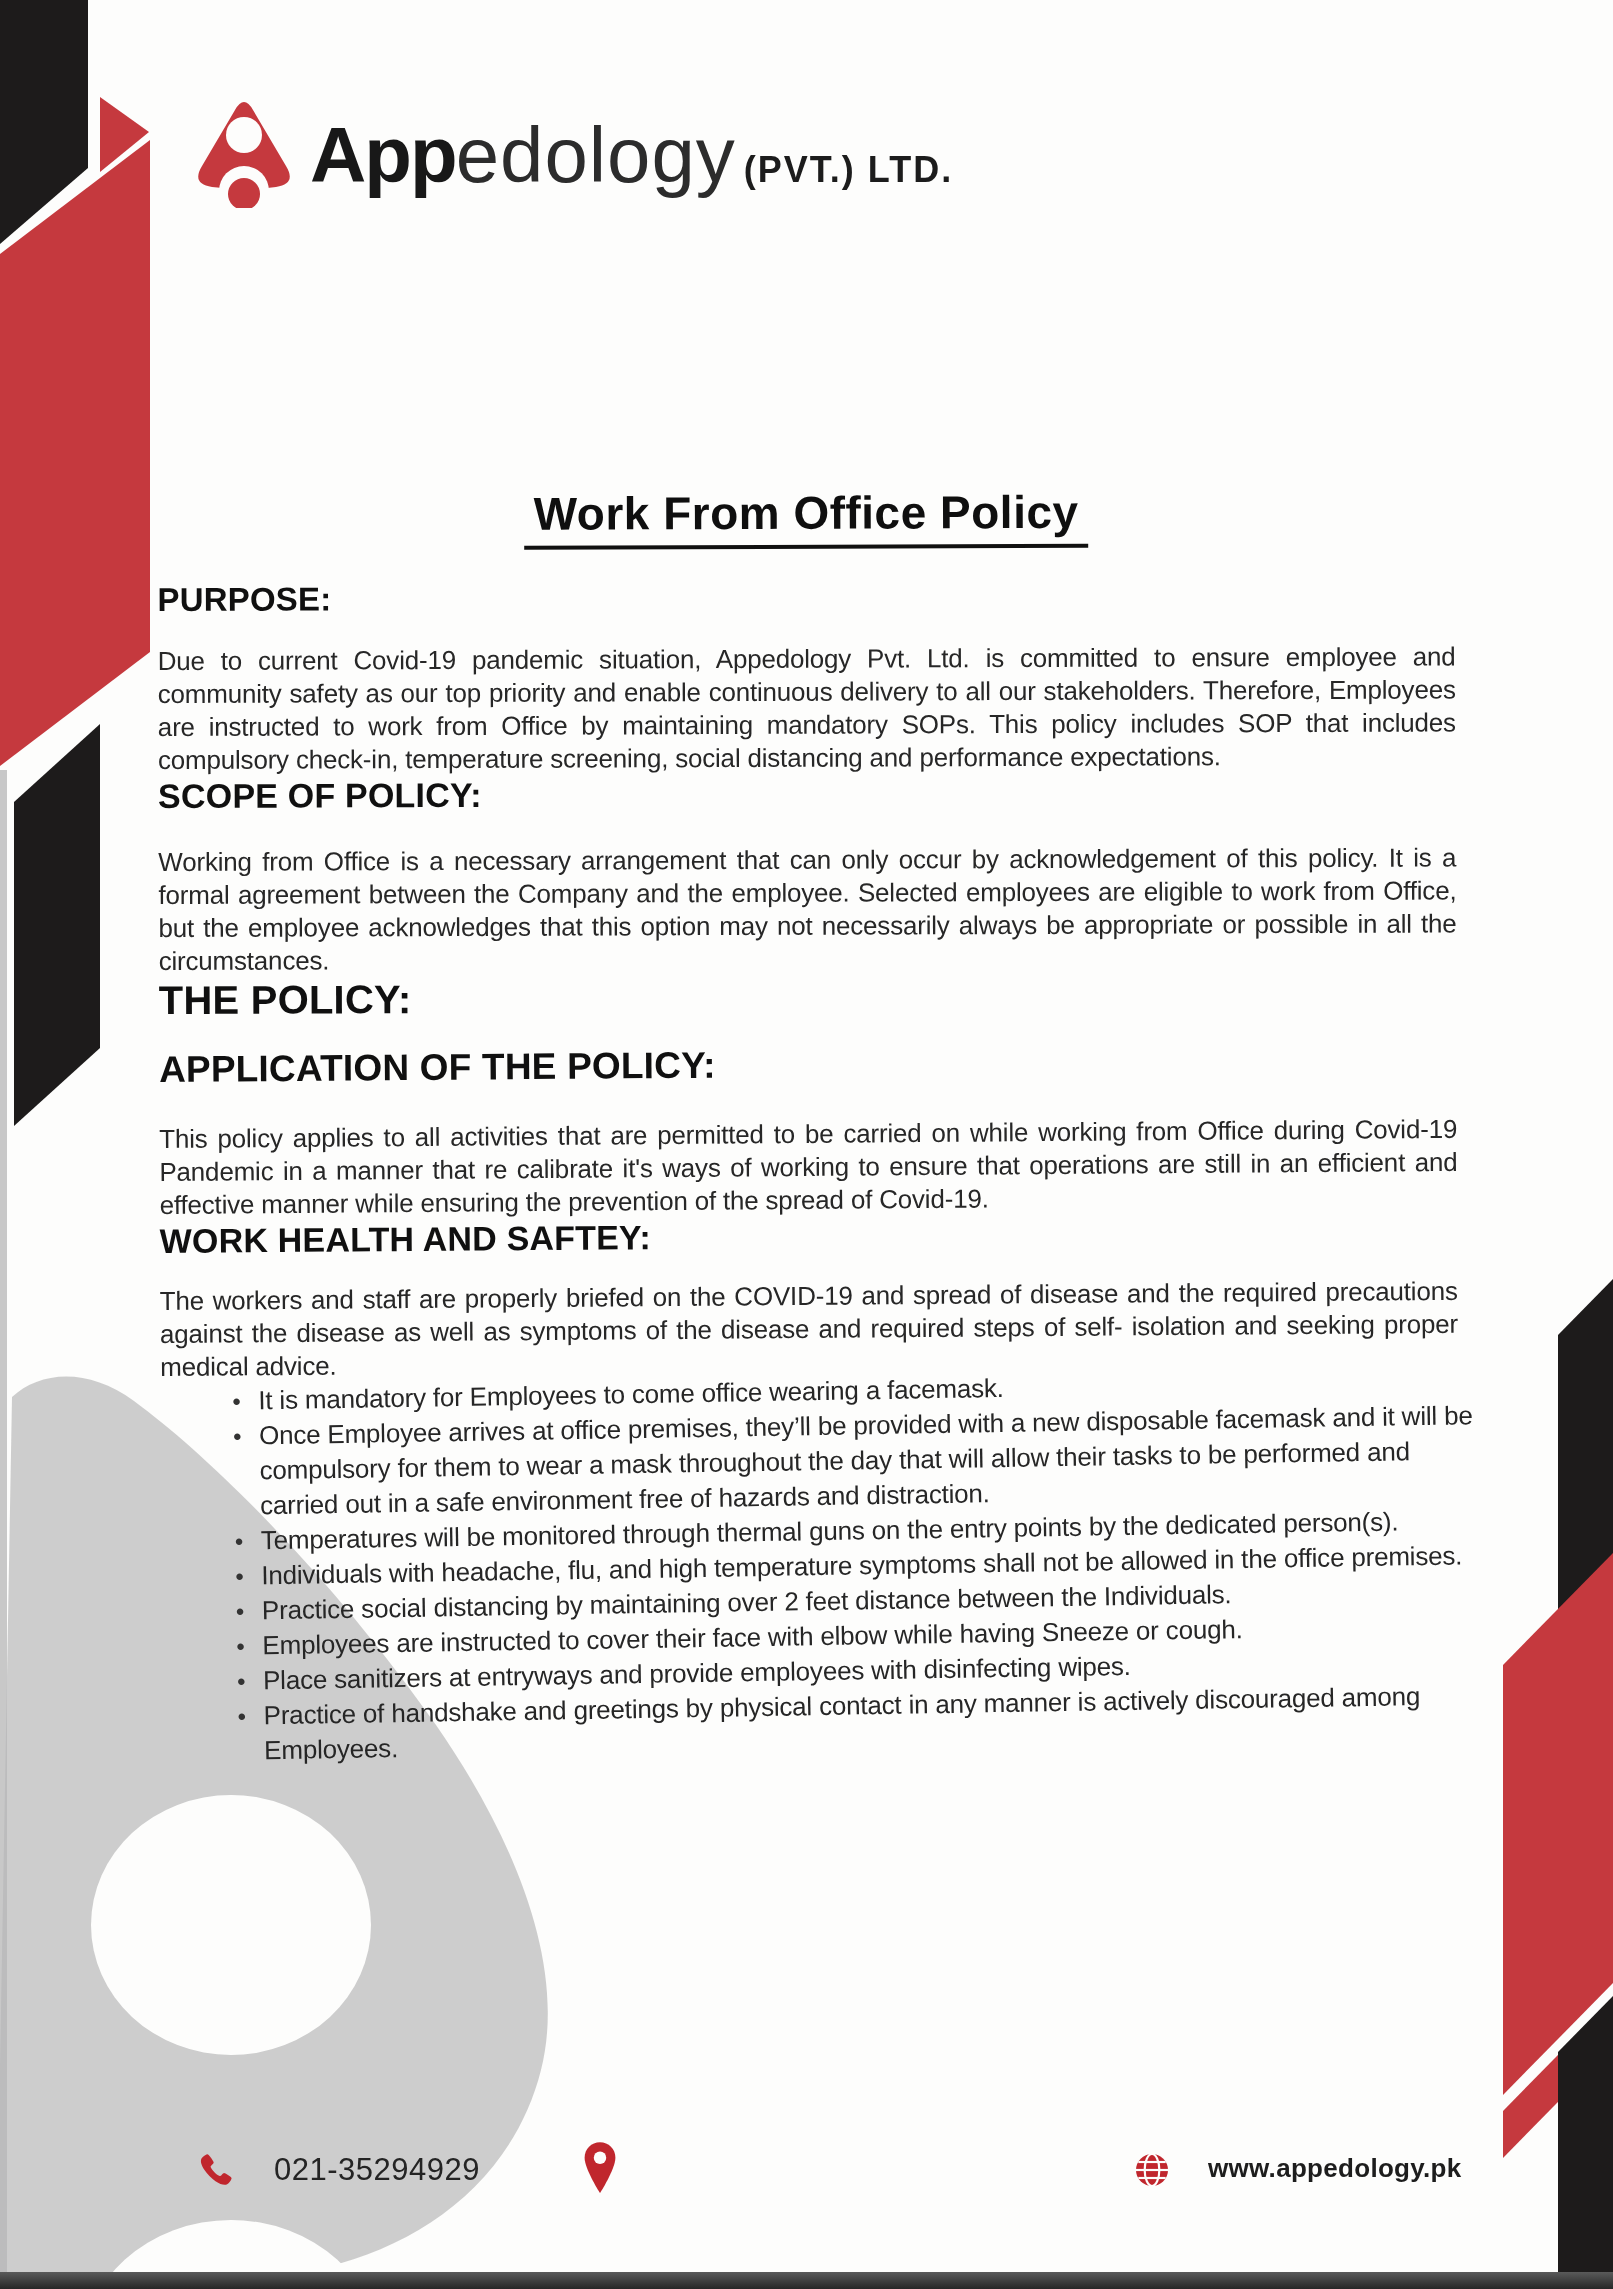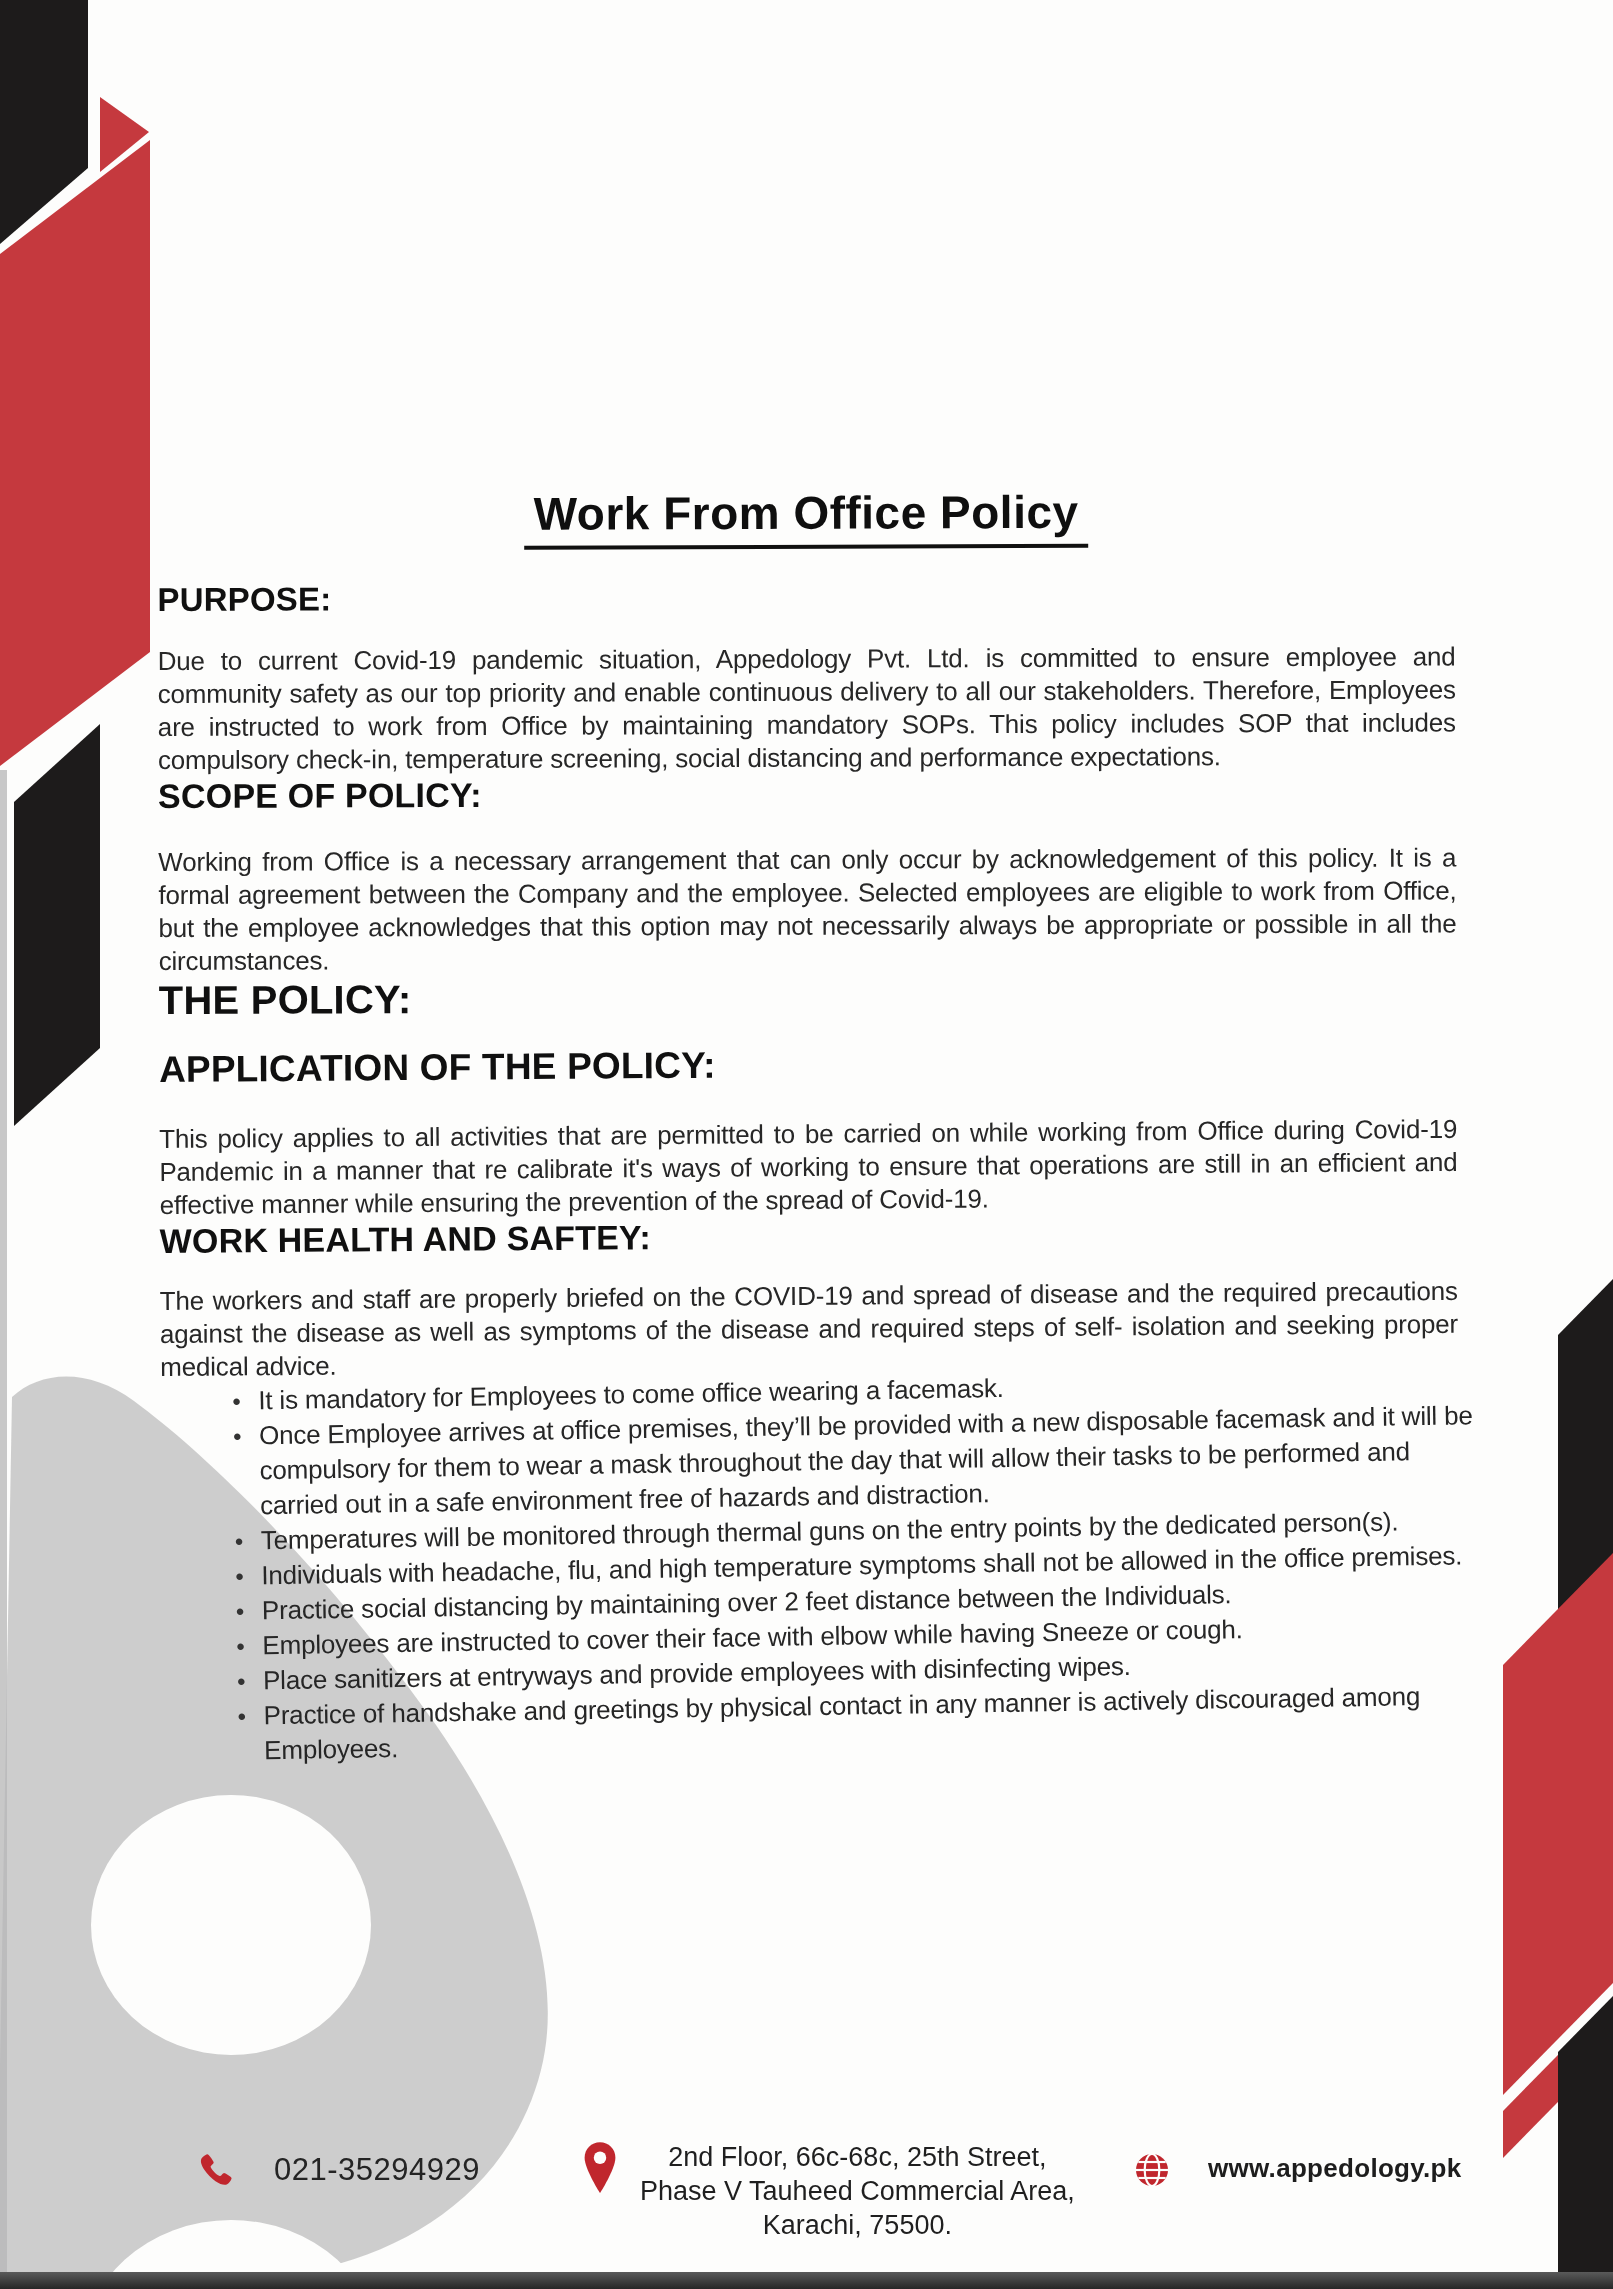--- a/index.html
+++ b/index.html
@@ -84,20 +84,33 @@
 
   <svg class="decor" style="left:1500px;top:1260px;" width="113" height="1029" viewBox="0 0 113 1029">
     <path d="M58 75 L113 19 L113 297 L58 353 Z" fill="#1d1b1b"></path>
     <path d="M3 405 L113 293 L113 786 L3 898 Z" fill="#c5393e"></path>
     <path d="M3 835 L113 723 L113 739 L3 851 Z" fill="#fdfdfc"></path>
     <path d="M58 792 L113 736 L113 1029 L58 1029 Z" fill="#1d1b1b"></path>
   </svg>
 
   <div class="left-edge-strip decor"></div>
 
+  <div class="logo">
+    <svg class="logo-icon" width="112" height="120" viewBox="0 0 112 120">
+      <path d="M47 22 Q56 6 65 22 L98 78 Q109 96 88 99 Q72 101 56 101 Q40 101 24 99 Q3 96 14 78 Z" fill="#c5393e"></path>
+      <circle cx="56" cy="47" r="18" fill="#fdfdfc"></circle>
+      <circle cx="56" cy="103" r="25" fill="#fdfdfc"></circle>
+      <circle cx="56" cy="106" r="16" fill="#c5393e"></circle>
+    </svg>
+    <div class="logo-text">
+      <span class="brand-bold">App</span>
+        <span class="brand-light">edology</span>
+        <span class="brand-suffix">(PVT.) LTD.</span>
+    </div>
+  </div>
 
   <div class="content">
 
     <div class="title-row">
       <span class="doc-title">Work From Office Policy</span>
     </div>
 
     <h2 class="h-purpose">PURPOSE:</h2>
     <p class="body sp-a">Due to current Covid-19 pandemic situation, Appedology Pvt. Ltd. is committed to ensure employee and community safety as our top priority and enable continuous delivery to all our stakeholders. Therefore, Employees are instructed to work from Office by maintaining mandatory SOPs. This policy includes SOP that includes compulsory check-in, temperature screening, social distancing and performance expectations.</p>
 
@@ -129,25 +142,20 @@
       <path fill="#c0262d" d="M6.6 2.5c-1 .3-2.7 1.5-3.3 2.6-.8 1.5-.2 3.9 1.8 6.9 1.6 2.4 4.1 5 6.6 6.7 3 2 5.5 2.6 7 1.8 1.1-.6 2.3-2.3 2.6-3.3.1-.5 0-.7-1.9-2-1.5-1-2.3-1.5-2.6-1.4-.2 0-.8.5-1.3 1-.9.9-1 .9-1.6.7-1.6-.7-4.3-3.4-5-5-.2-.6-.2-.7.7-1.6.5-.5 1-1.1 1-1.3.1-.3-.4-1.1-1.4-2.6C7.9 3.1 7.3 2.4 6.6 2.5z"></path>
     </svg>
     <span class="phone-text">021-35294929</span>
   </div>
 
   <div class="footer-item loc-group">
     <svg class="f-icon" width="44" height="56" viewBox="0 0 24 30">
       <path fill="#c0262d" d="M12 1C7.3 1 3.6 4.7 3.6 9.4c0 6.1 8.4 19.3 8.4 19.3s8.4-13.2 8.4-19.3C20.4 4.7 16.7 1 12 1z"></path>
       <circle cx="12" cy="9.4" r="3.4" fill="#fdfdfc"></circle>
     </svg>
-    <div class="address">
-      <div>2nd Floor, 66c-68c, 25th Street,</div>
-      <div>Phase V Tauheed Commercial Area,</div>
-      <div>Karachi, 75500.</div>
-    </div>
   </div>
 
   <div class="footer-item web-group">
     <svg class="f-icon" width="40" height="40" viewBox="0 0 24 24">
       <circle cx="12" cy="12" r="9.6" fill="#c0262d"></circle>
       <ellipse cx="12" cy="12" rx="4.4" ry="9.6" fill="none" stroke="#fdfdfc" stroke-width="1.3"></ellipse>
       <line x1="2.4" y1="12" x2="21.6" y2="12" stroke="#fdfdfc" stroke-width="1.3"></line>
       <line x1="3.8" y1="7.2" x2="20.2" y2="7.2" stroke="#fdfdfc" stroke-width="1.3"></line>
       <line x1="3.8" y1="16.8" x2="20.2" y2="16.8" stroke="#fdfdfc" stroke-width="1.3"></line>
     </svg>

